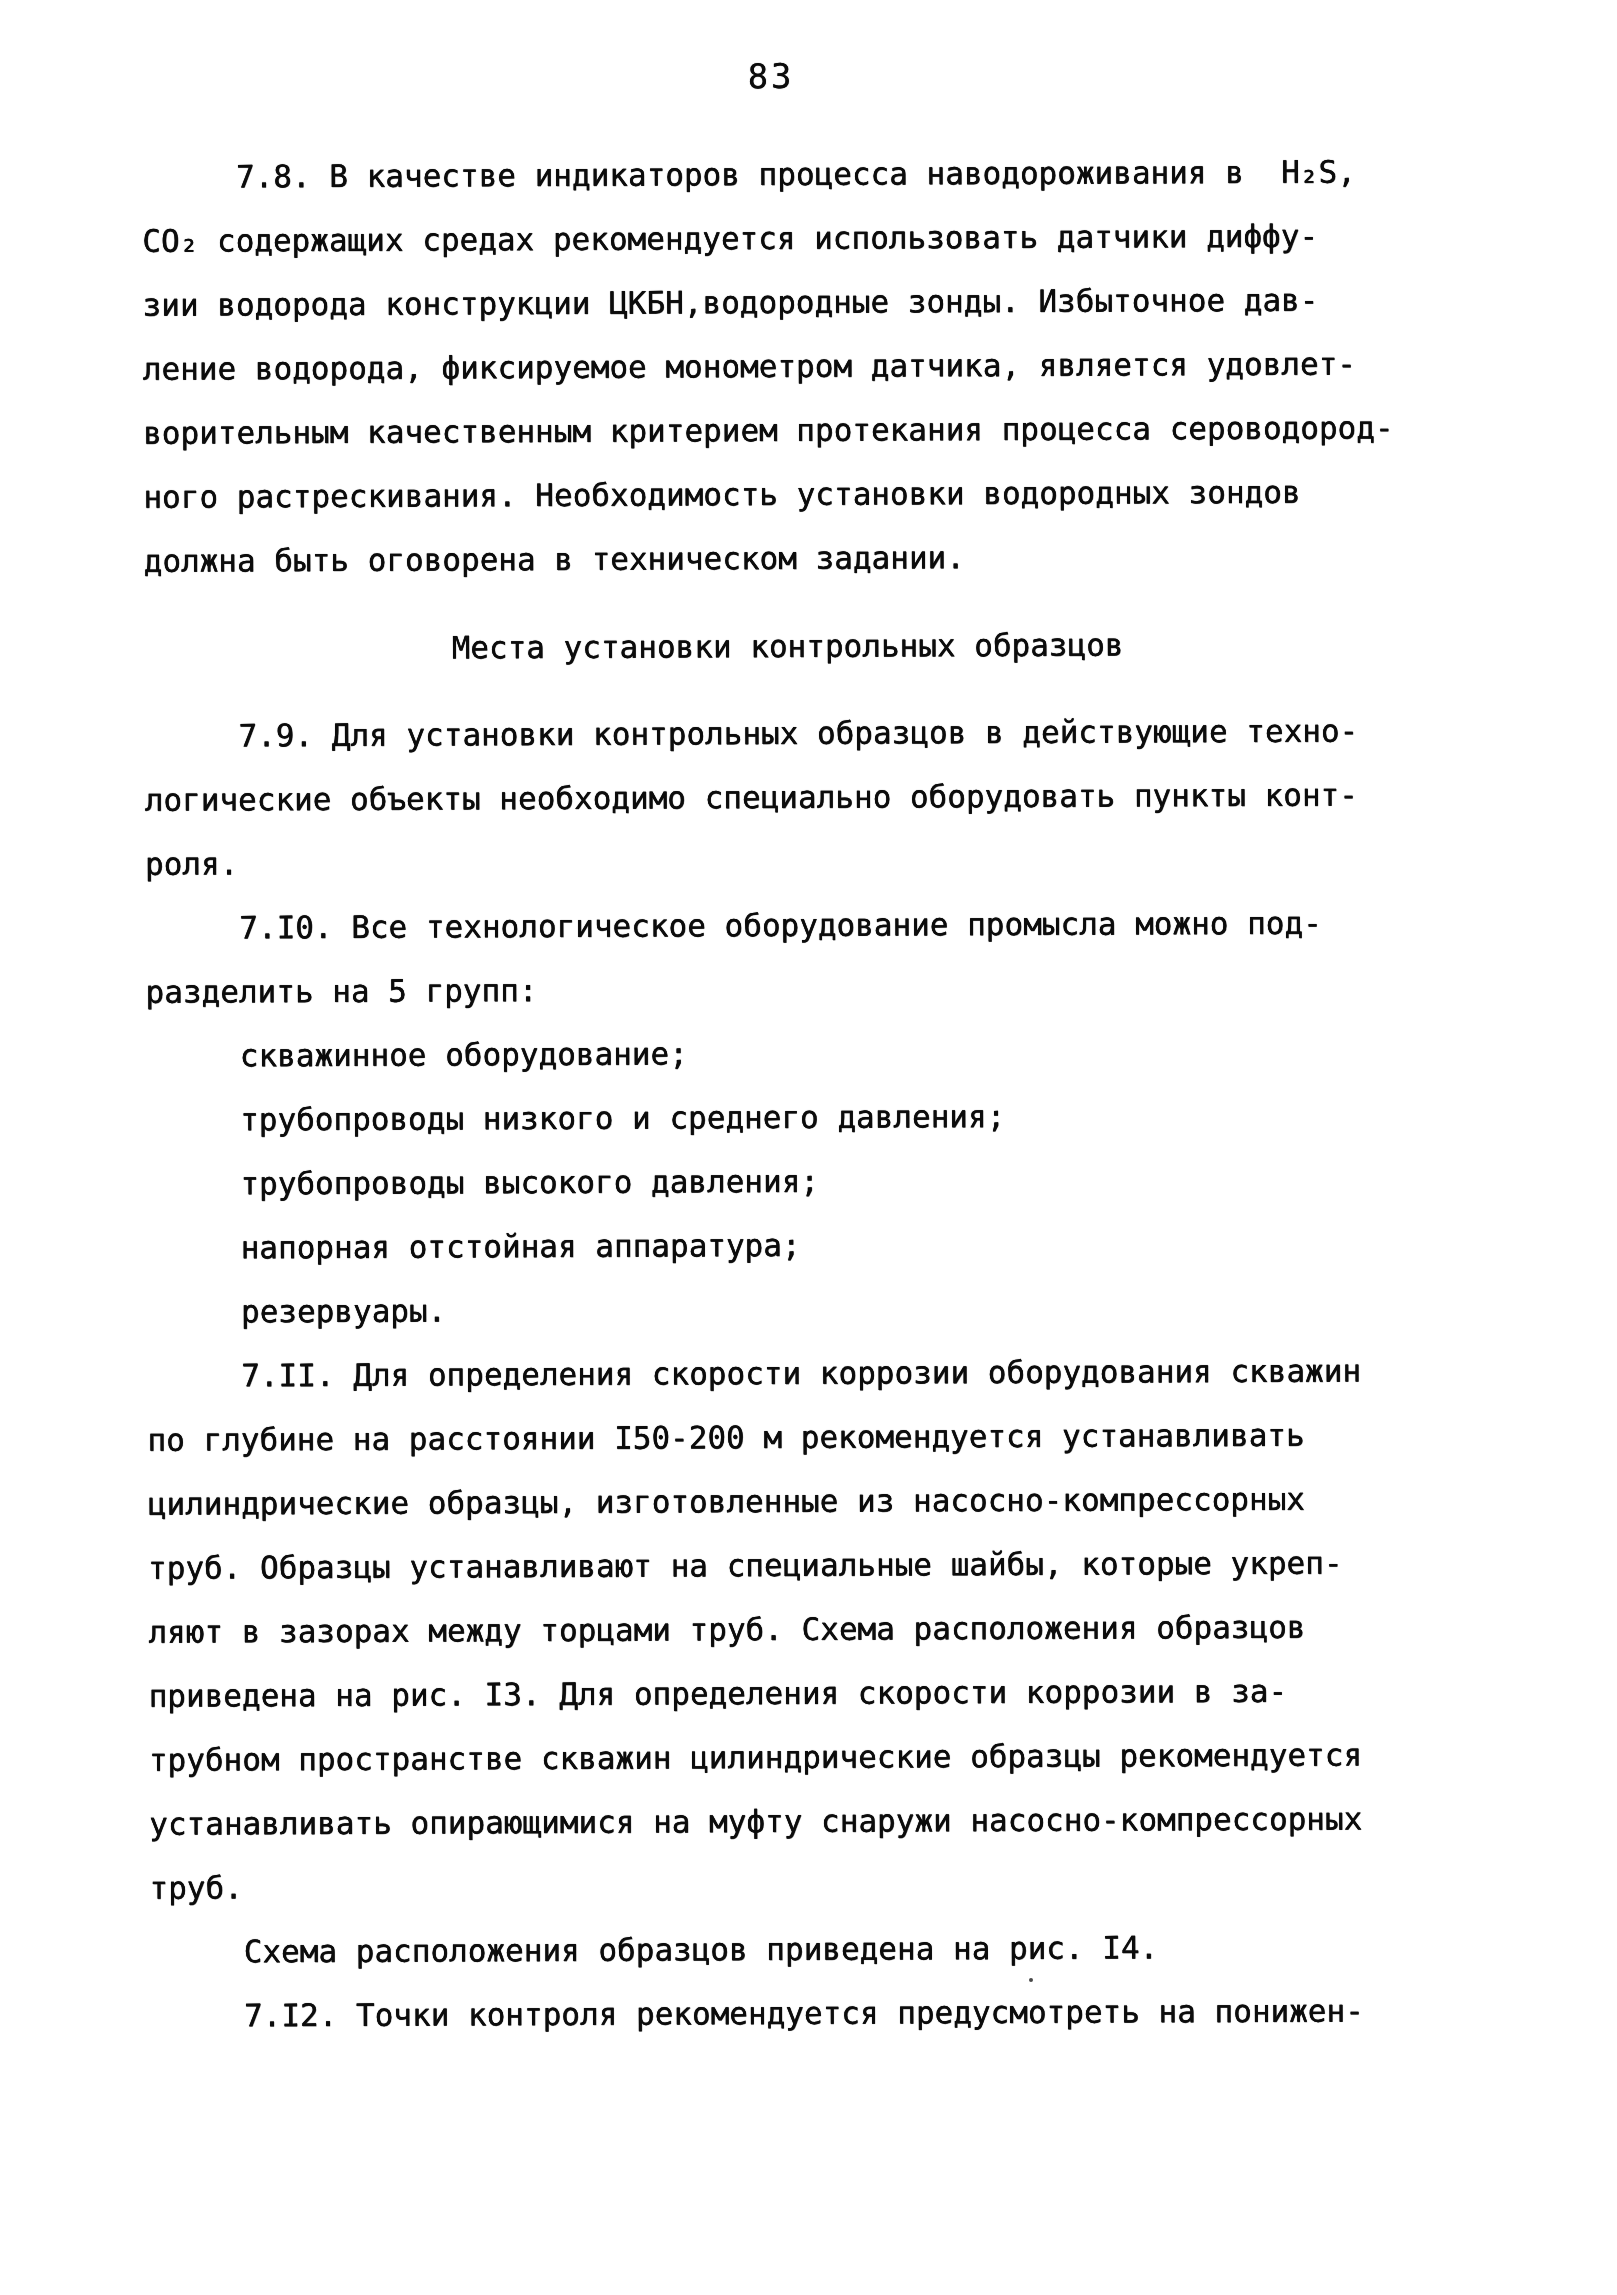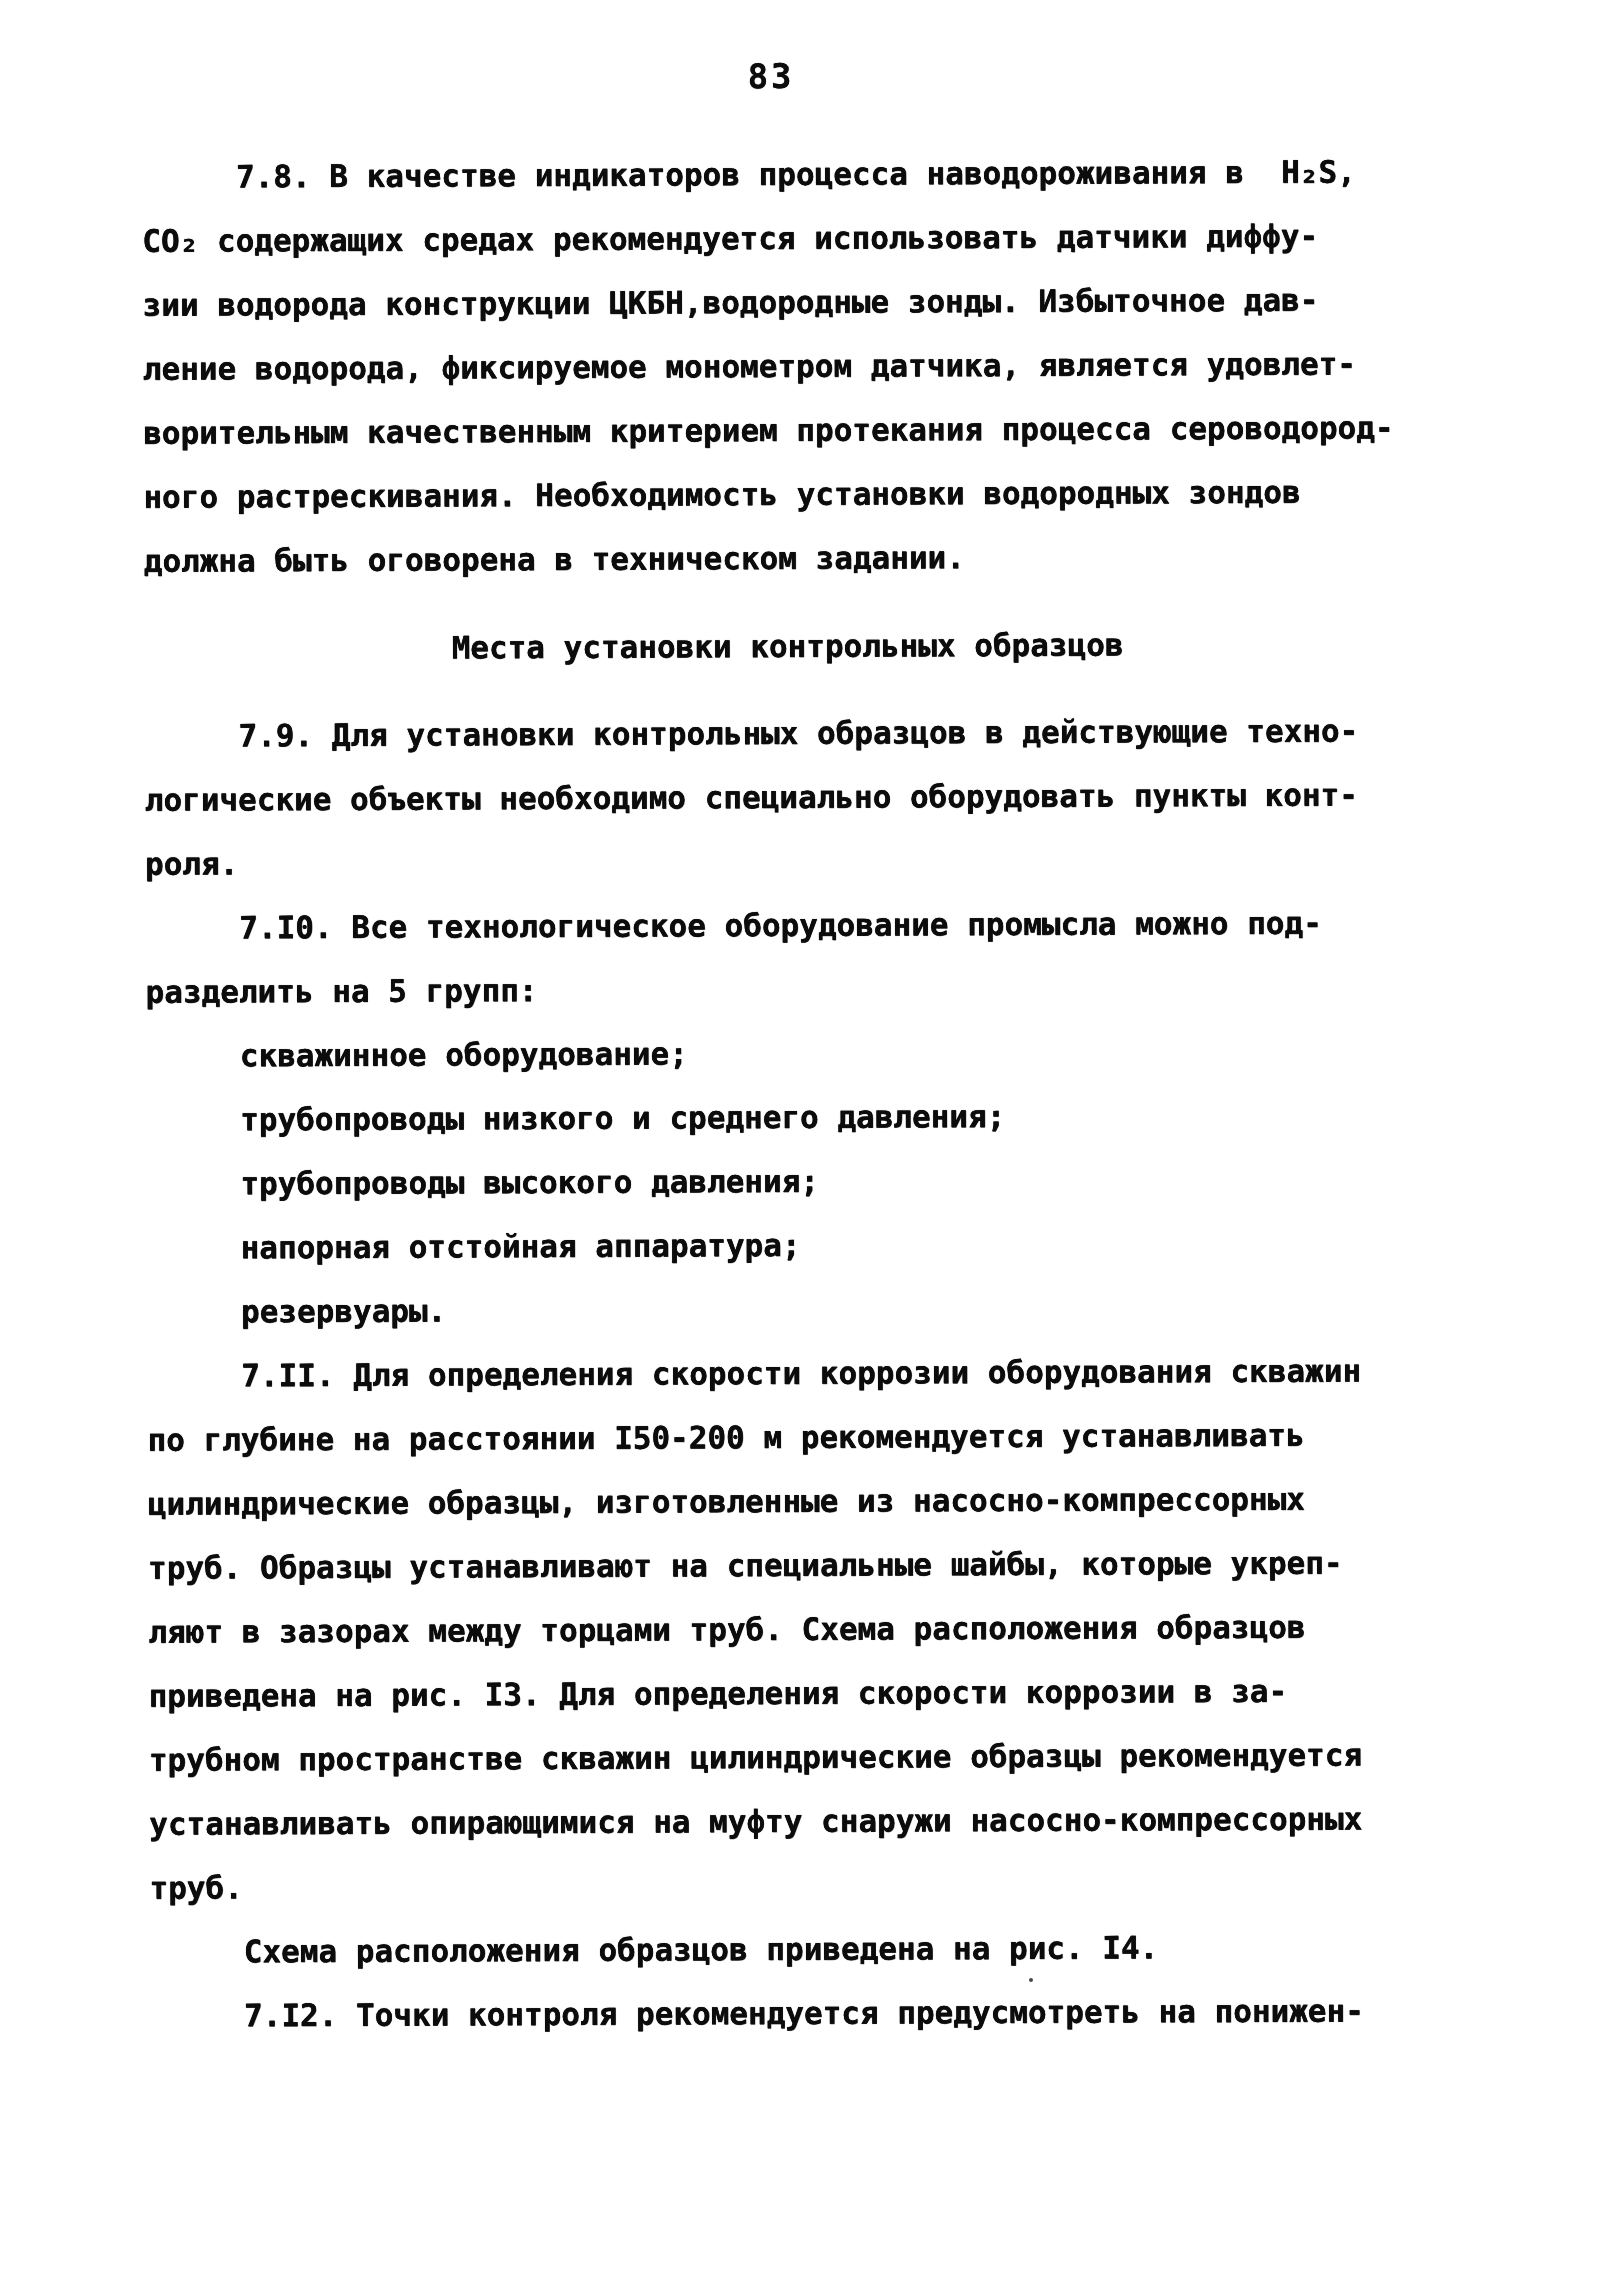--- a/index.html
+++ b/index.html
@@ -2,21 +2,21 @@
 <html style="font-size:11.4px"><head>
 <meta charset="utf-8">
 <style>
   html,body{margin:0;padding:0;background:#9a9a9a;}
   .scan-page{
     position:relative;
     width:1617px;height:2295px;
     background:#ffffff;
     overflow:hidden;
     font-family:"DejaVu Sans Mono","Liberation Mono",monospace;
-    font-weight:700;
+    font-weight:400;
     color:#0c0c0c;
   }
   .tilt{
     position:absolute;left:0;top:0;width:100%;height:100%;
     transform:rotate(-0.25deg);
     transform-origin:782px 178px;
   }
   .page-number{
     position:absolute;top:48px;left:0;width:1543px;
     text-align:center;

